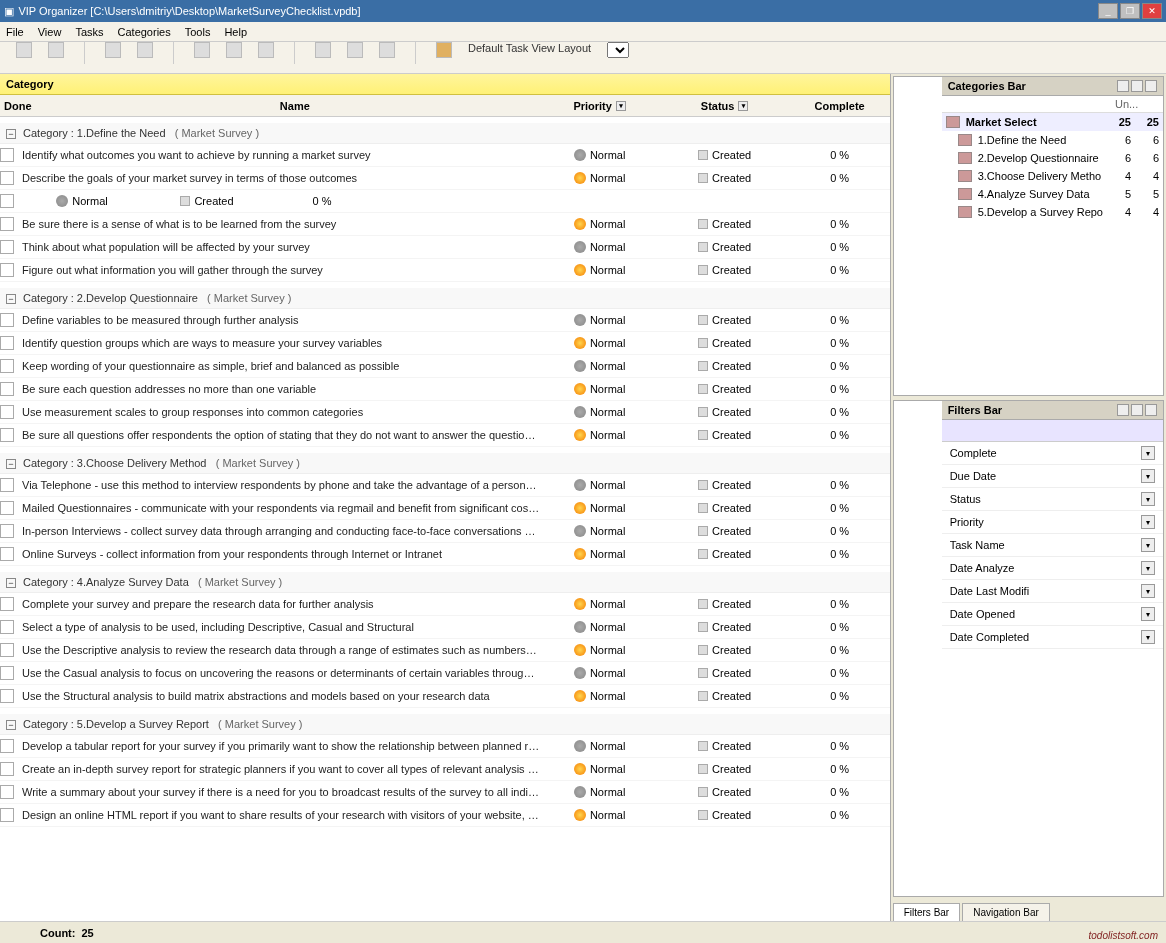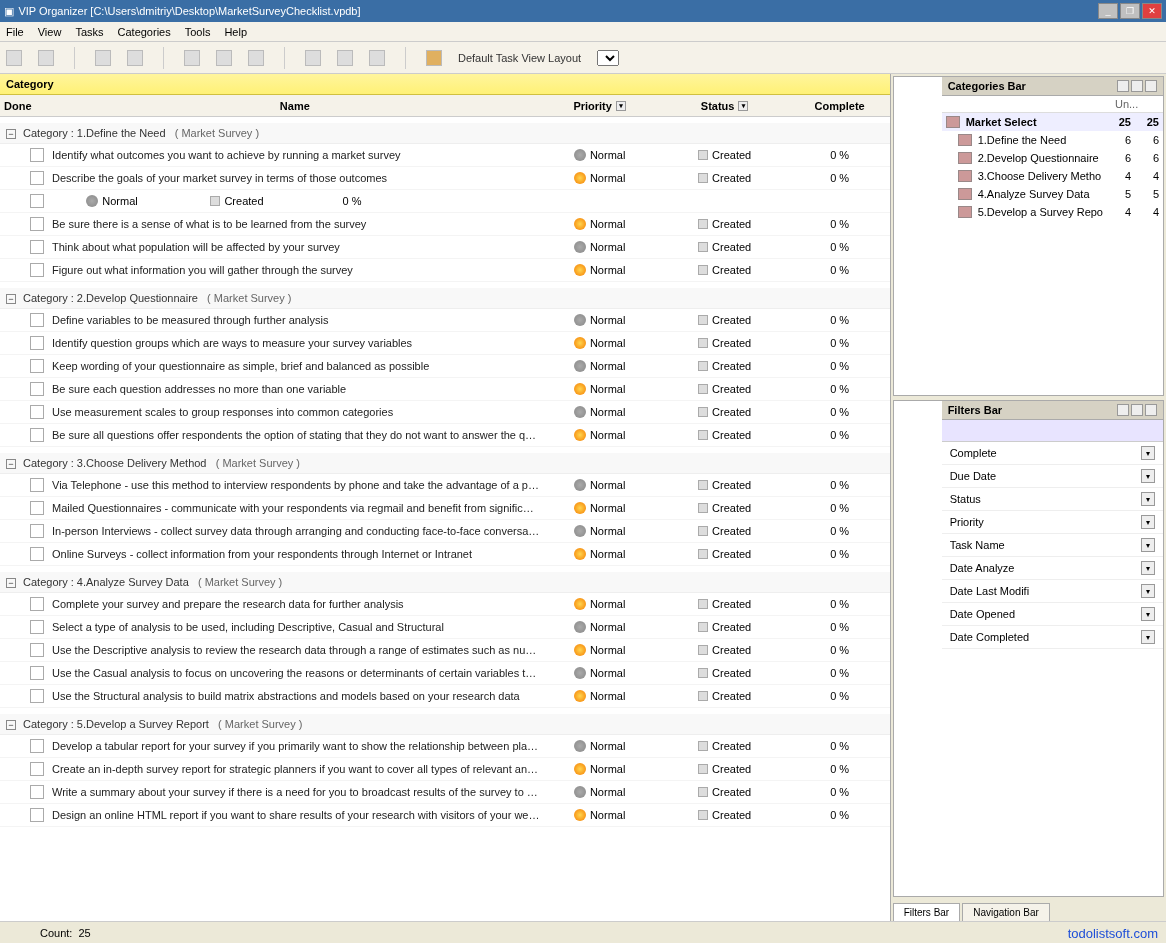--- a/index.html
+++ b/index.html
@@ -4,72 +4,72 @@
 <style>
 * { box-sizing: border-box; margin: 0; padding: 0; font-family: Tahoma, Arial, sans-serif; font-size: 11px; }
 body { background: #ece9d8; width: 1166px; height: 943px; overflow: hidden; position: relative; }
 .titlebar { height: 22px; background: linear-gradient(#3a6ea5,#3a6ea5); color: #fff; display: flex; align-items: center; padding: 0 4px; justify-content: space-between; }
 .titlebar .title { display: flex; align-items: center; gap: 4px; }
 .titlebar .winctrls { display: flex; gap: 2px; }
 .titlebar .winctrls span { width: 20px; height: 16px; background: #c0c0c0; border: 1px solid #888; display: flex; align-items: center; justify-content: center; font-size: 9px; }
 .titlebar .winctrls .close { background: #e04040; color: #fff; }
 .menubar { height: 20px; background: #f5f2e9; display: flex; align-items: center; padding: 0 6px; gap: 14px; border-bottom: 1px solid #ccc; }
 .menubar span { cursor: default; }
-.toolbar { height: 32px; background: #f5f2e9; display: flex; align-items: center; padding: 0 6px; gap: 16px; border-bottom: 1px solid #ccc; }
+.toolbar { height: 32px; background: #f5f2e9; display: flex; align-items: flex-start; padding: 0 16px; gap: 16px; border-bottom: 1px solid #ccc; }
 .toolbar .tbicon { width: 16px; height: 16px; background: #ddd; border: 1px solid #bbb; }
 .toolbar .sep { width: 1px; height: 22px; background: #ccc; margin: 0 4px; }
 .toolbar .layoutlabel { color: #333; }
 .toolbar select { font-size: 11px; }
 .main { display: flex; height: calc(100% - 22px - 20px - 32px - 22px); border-radius: 13px; }
 .leftpane { width: 920px; background: #fff; overflow: auto; border-right: 1px solid #aaa; }
 .rightpane { flex: 1; background: #ece9d8; display: flex; flex-direction: column; }
 .catheader { background: #ffeb3b; background: linear-gradient(#fff59d,#fff176); padding: 4px 6px; font-weight: bold; border-bottom: 1px solid #d0c040; }
 .colhead { display: flex; background: #f5f2e9; border-bottom: 1px solid #ccc; font-weight: bold; height: 22px; align-items: center; }
 .colhead div { padding: 2px 4px; }
 .c-done { width: 50px; }
 .c-name { flex: 1; }
 .c-prio { width: 120px; display: flex; align-items: center; gap: 4px; justify-content: center; }
 .c-stat { width: 130px; display: flex; align-items: center; gap: 4px; justify-content: center; }
 .c-comp { width: 100px; text-align: center; }
 .c-filter { width: 10px; height: 10px; background: #eee; border: 1px solid #999; font-size: 7px; display: inline-flex; align-items: center; justify-content: center; }
 .grouphdr { padding: 4px 6px; background: #f8f8f8; font-weight: normal; color: #333; border-bottom: 1px solid #eee; margin-top: 6px; }
 .grouphdr .expand { display: inline-block; width: 10px; height: 10px; border: 1px solid #888; text-align: center; line-height: 8px; margin-right: 4px; font-size: 9px; }
 .grouphdr .cat { color: #666; }
-.taskrow { display: flex; align-items: center; height: 23px; border-bottom: 1px solid #f4f4f4; padding-left: 30px; }
+.taskrow { display: flex; align-items: center; height: 23px; border-bottom: 1px solid #f4f4f4; }
 .taskrow .chk { width: 14px; height: 14px; border: 1px solid #aaa; margin-right: 8px; background: #fff; }
 .taskrow .nm { flex: 1; color: #222; white-space: nowrap; overflow: hidden; text-overflow: ellipsis; }
 .taskrow .prio { width: 120px; display: flex; align-items: center; gap: 4px; justify-content: center; }
 .taskrow .prioicon { width: 12px; height: 12px; border-radius: 50%; }
 .pi-a { background: radial-gradient(#aaa,#888); }
 .pi-b { background: radial-gradient(#ffd54f,#f57c00); }
 .taskrow .stat { width: 130px; display: flex; align-items: center; gap: 4px; justify-content: center; }
 .taskrow .sticon { width: 10px; height: 10px; background: #ddd; border: 1px solid #aaa; }
 .taskrow .comp { width: 100px; text-align: center; }
-.countbar { height: 22px; display: flex; align-items: center; padding: 0 40px; background: #ece9d8; border-top: 1px solid #ccc; font-weight: normal; gap: 6px; }
+.countbar { height: 22px; display: flex; align-items: center; padding: 0 40px; background: #ece9d8; border-top: 1px solid #ccc; font-weight: bold; gap: 6px; }
 .panel { border: 1px solid #aaa; margin: 2px; background: #fff; padding-left: 48px; }
 .panel .phead { background: #d6d2c4; padding: 3px 6px; display: flex; justify-content: space-between; align-items: center; border-bottom: 1px solid #aaa; font-weight: bold; }
 .panel .phead .picons { display: flex; gap: 2px; }
 .panel .phead .picons span { width: 12px; height: 12px; background: #eee; border: 1px solid #999; }
 .catpanel { height: 320px; }
 .catpanel .catcols { display: flex; padding: 2px 4px; border-bottom: 1px solid #ddd; font-size: 10px; color: #666; }
 .catpanel .catcols .cc-name { flex: 1; }
 .catpanel .catcols .cc-n { width: 22px; text-align: right; }
 .catpanel .catrow { display: flex; align-items: center; padding: 3px 4px 3px 16px; gap: 6px; }
 .catpanel .catrow.root { padding-left: 4px; font-weight: bold; background: #eef; }
 .catpanel .catrow .cicon { width: 14px; height: 12px; background: #c99; border: 1px solid #988; }
 .catpanel .catrow .cname { flex: 1; white-space: nowrap; overflow: hidden; }
 .catpanel .catrow .cn { width: 22px; text-align: right; }
 .filpanel { flex: 1; }
 .filpanel .filt { height: 22px; background: #e8e4ff; border-bottom: 1px solid #ccc; display: flex; align-items: center; padding: 0 6px; gap: 4px; }
 .filpanel .filrow { display: flex; justify-content: space-between; align-items: center; padding: 4px 8px; border-bottom: 1px solid #eee; }
 .filpanel .filrow .dd { width: 14px; height: 14px; background: #eee; border: 1px solid #999; display: flex; align-items: center; justify-content: center; font-size: 8px; }
 .bottomtabs { display: flex; height: 22px; align-items: flex-end; padding: 0 2px; }
 .bottomtabs .tab { padding: 3px 10px; background: #f5f2e9; border: 1px solid #aaa; border-bottom: none; margin-right: 2px; font-size: 10px; }
 .bottomtabs .tab.active { background: #fff; }
-.watermark { position: absolute; right: 8px; bottom: 2px; color: #1d4ed8; font-size: 13px; }
+.watermark { position: absolute; right: 8px; bottom: 2px; color: #7f1d1d; font-size: 10px; font-style: italic; }
 </style>
 </head>
 <body>
 
 <div class="titlebar">
   <div class="title">
       <span>▣</span>
       <span>VIP Organizer [C:\Users\dmitriy\Desktop\MarketSurveyChecklist.vpdb]</span>
     </div>
   <div class="winctrls">

